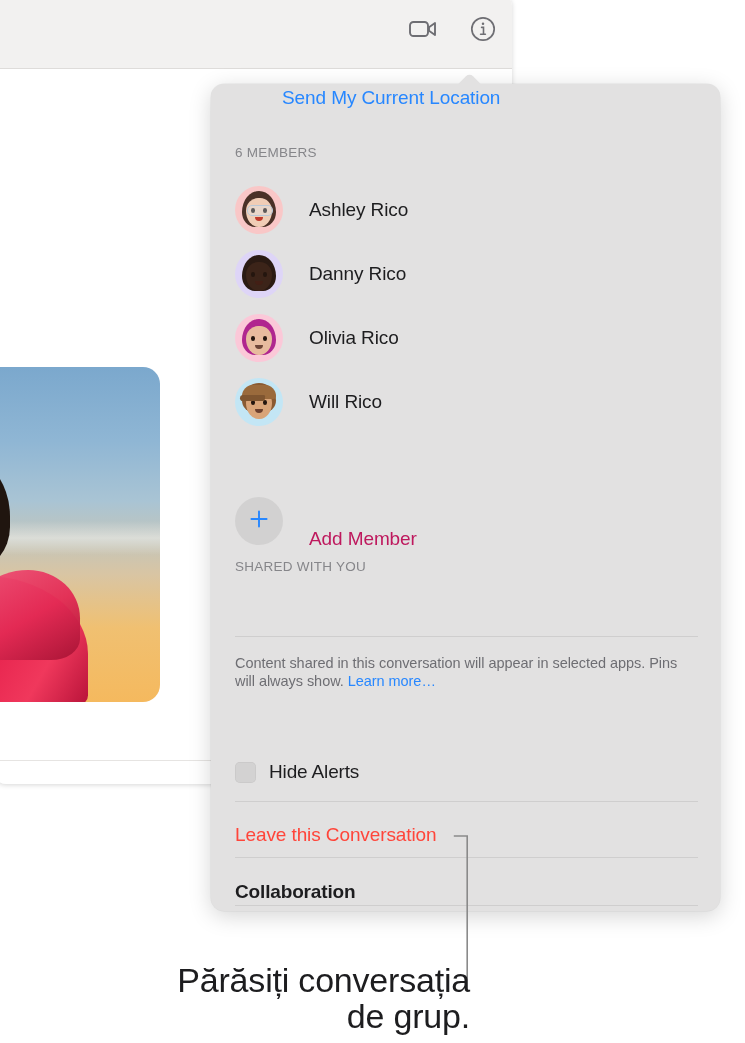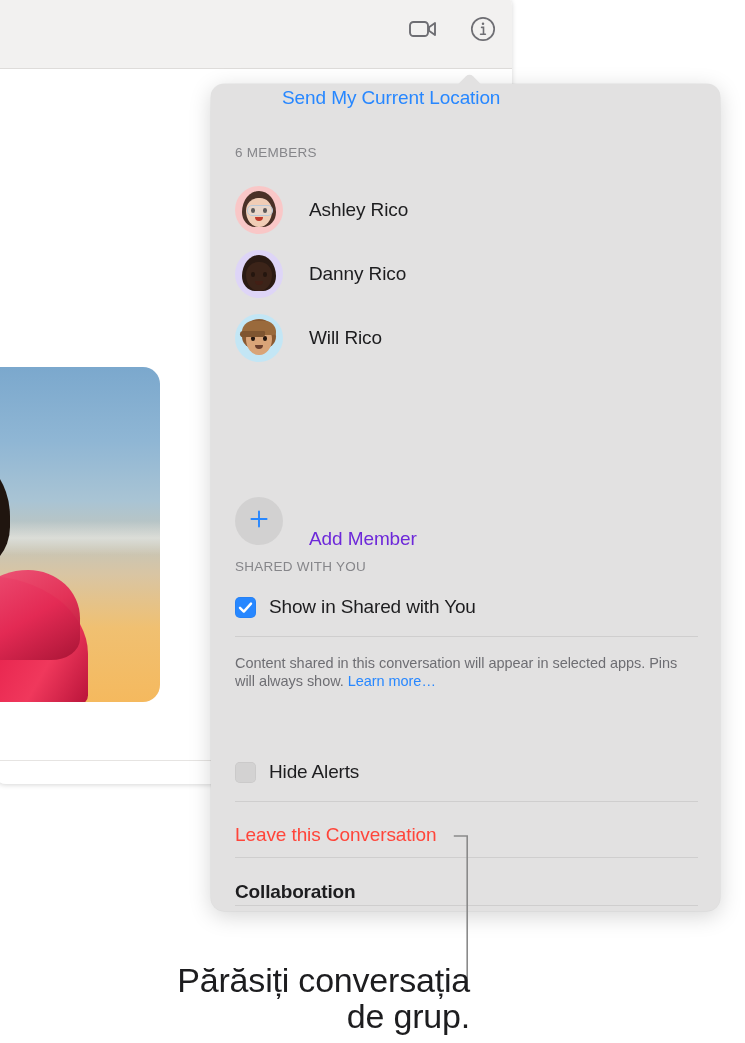--- a/index.html
+++ b/index.html
@@ -294,21 +294,21 @@
     height: 48px;
     border-radius: 50%;
     background: #d2d1d1;
     display: flex;
     align-items: center;
     justify-content: center;
     flex: 0 0 auto;
   }
   #add-member-label {
     font-size: 19px;
-    color: #6d28d9;
+    color: #be185d;
     margin-left: 26px;
     letter-spacing: -0.1px;
     margin-top: 35px;
   }
 
   
   .check-row {
     position: absolute;
     left: 24px;
     display: flex;
@@ -482,20 +482,32 @@
               <div class="mj-hair" style="background: rgb(42, 26, 19); left: 5px; top: 3px; width: 34px; height: 36px;"></div>
               <div class="mj-face" style="background: rgb(60, 36, 25);"></div>
               <div class="mj-eye l"></div>
               <div class="mj-eye r"></div>
               <div class="mj-mouth" style="background: rgba(70, 30, 20, 0.75);"></div>
             </div>
           </div>
           <span class="member-name">Danny Rico</span>
         </div>
         <div class="member-row">
+          <div class="avatar" style="background: rgb(251, 200, 216);">
+            <div class="memoji">
+              <div class="mj-hair" style="background: rgb(176, 38, 143); left: 5px; top: 3px; width: 34px; height: 36px;"></div>
+              <div class="mj-face" style="background: rgb(232, 187, 158);"></div>
+              <div class="mj-eye l"></div>
+              <div class="mj-eye r"></div>
+              <div class="mj-mouth" style="background: rgba(70, 30, 20, 0.75);"></div>
+            </div>
+          </div>
+          <span class="member-name">Olivia Rico</span>
+        </div>
+        <div class="member-row">
           <div class="avatar" style="background: rgb(195, 230, 245);">
             <div class="memoji">
               <div class="mj-hair" style="background: rgb(138, 90, 50); left: 5px; top: 3px; width: 34px; height: 30px;"></div>
               <div class="mj-face" style="background: rgb(217, 164, 120);"></div>
               <div class="mj-eye l"></div>
               <div class="mj-eye r"></div>
               <div class="mj-mouth" style="background: rgba(70, 30, 20, 0.75);"></div>
               <div class="mj-cap"></div>
               <div class="mj-cap-brim"></div>
             </div>
@@ -510,28 +522,20 @@
           <svg width="22" height="22" viewBox="0 0 22 22">
             <path d="M11 3.4 V18.6 M3.4 11 H18.6" stroke="#2787ff" stroke-width="1.9" stroke-linecap="round"></path>
           </svg>
         </span>
       </div>
       <span id="add-member-label">Add Member</span>
     </div>
 
     <div id="shared-label" class="section-label">SHARED WITH YOU</div>
 
-    <div id="show-shared-row" class="check-row">
-      <span class="checkbox checked">
-        <svg width="21" height="21" viewBox="0 0 21 21">
-          <path d="M5 10.8 L8.8 14.6 L16 6.6" fill="none" stroke="#ffffff" stroke-width="2.4" stroke-linecap="round" stroke-linejoin="round"></path>
-        </svg>
-      </span>
-      <span class="check-label">Show in Shared with You</span>
-    </div>
 
     <div id="div-shared" class="divider"></div>
 
     <div id="shared-desc">
       <span>Content shared in this conversation will appear in selected apps. Pins will always show.</span>
       <span id="learn-more">Learn more…</span>
     </div>
 
     <div id="hide-alerts-row" class="check-row">
       <span class="checkbox unchecked"></span>

